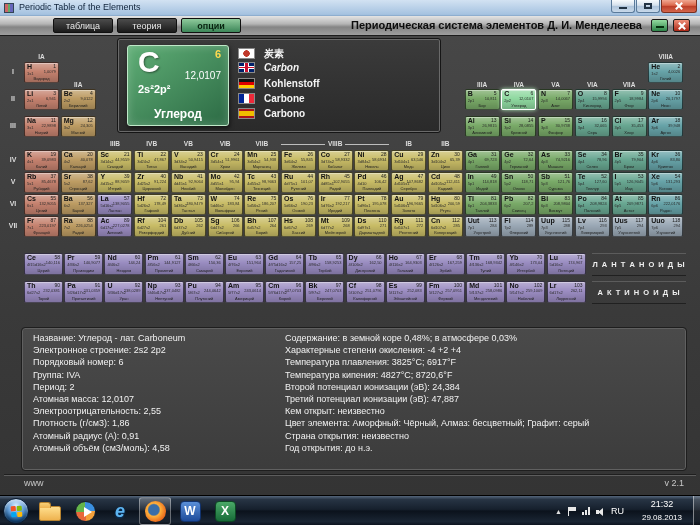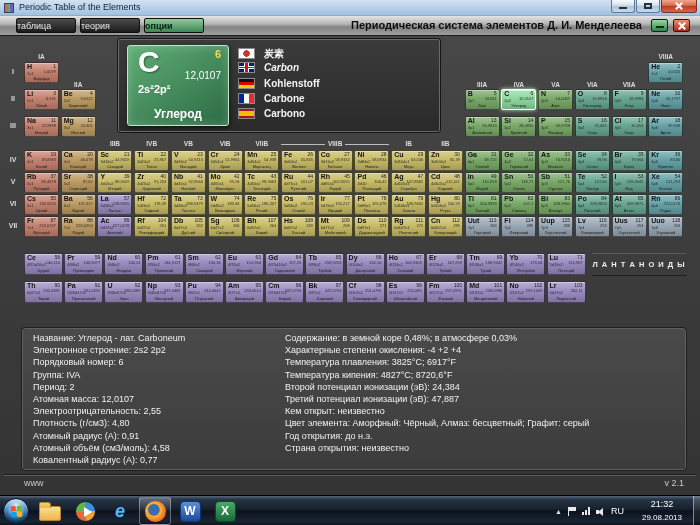--- a/index.html
+++ b/index.html
@@ -21,21 +21,21 @@
   .g-max{position:absolute;left:50%;top:50%;width:8px;height:6px;border:2px solid #234;transform:translate(-50%,-50%);}
   .g-x{position:absolute;left:0;top:0;width:100%;height:100%;}
   .g-x::before,.g-x::after{content:"";position:absolute;left:50%;top:50%;width:9px;height:2px;background:#fff;}
   .g-x::before{transform:translate(-50%,-50%) rotate(45deg);}
   .g-x::after{transform:translate(-50%,-50%) rotate(-45deg);}
 
   
   .app-header{position:absolute;left:0;top:16px;right:0;height:20px;
     background:linear-gradient(#e4e4e4,#b4b4b4 42%,#848484 58%,#9e9e9e);border-bottom:1px solid #1c1c1c;}
   .tab{position:absolute;top:2px;width:60px;height:15px;border-radius:2px;border:1px solid #101010;
-    background:linear-gradient(#4c4c4c,#1b1b1b);color:#e8e8e8;font-size:9px;line-height:14px;cursor:default;}
+    background:linear-gradient(#4c4c4c,#1b1b1b);color:#e8e8e8;font-size:9px;line-height:14px;text-align:center;cursor:default;margin-left:37px;}
   .tab.green{background:linear-gradient(#8fca9c,#3c8658);color:#07230f;font-weight:bold;}
   .app-title{position:absolute;left:212px;right:58px;top:3px;text-align:right;font-size:11px;font-weight:bold;color:#0d0d0d;}
   .appbtn{position:absolute;top:3px;width:17px;height:13px;border:1px solid #1c1c1c;border-radius:2px;}
   .appbtn.min{right:32px;background:linear-gradient(#93db9f,#2d8348);}
   .appbtn.min .g-min{background:#06300f;}
   .appbtn.close{right:10px;background:linear-gradient(#ee8d77,#ab2716);}
 
   
   .app-body{position:absolute;left:0;top:36px;right:0;bottom:0;
     background:linear-gradient(#474747,#3a3a3a 60%,#343434);}
@@ -1053,46 +1053,46 @@
               <div class="fname">Carbone</div>
             </div>
             <div class="flagrow" style="top: 67px;">
               <div class="flag flag-es"></div>
               <div class="fname">Carbono</div>
             </div>
           </div>
       </div>
 
       <div class="rowband" style="top:217px">Л А Н Т А Н О И Д Ы</div>
+      <div class="rowband" style="top:245px">А К Т И Н О И Д Ы</div>
 
       <div class="ipanel">
         <div class="icol" style="left:6px;width:248px">
             <div class="iline">Название: Углерод - лат. Carboneum</div>
             <div class="iline">Электронное строение: 2s2 2p2</div>
             <div class="iline">Порядковый номер: 6</div>
             <div class="iline">Группа: IVA</div>
             <div class="iline">Период: 2</div>
             <div class="iline">Атомная масса: 12,0107</div>
             <div class="iline">Электроотрицательность: 2,55</div>
-            <div class="iline">Плотность (г/см3): 4,80</div>
+            <div class="iline">Плотность (г/см3): 1,86</div>
             <div class="iline">Атомный радиус (А): 0,91</div>
             <div class="iline">Атомный объём (см3/моль): 4,58</div>
-            <div class="iline">Ковалентный радиус (А): 0,77</div>
           </div>
         <div class="icol" style="left:258px;right:6px">
             <div class="iline">Содержание: в земной коре 0,48%; в атмосфере 0,03%</div>
             <div class="iline">Характерные степени окисления: -4 +2 +4</div>
             <div class="iline">Температура плавления: 3825°C;  6917°F</div>
             <div class="iline">Температура кипения: 4827°C;  8720,6°F</div>
             <div class="iline">Второй потенциал ионизации (эВ): 24,384</div>
             <div class="iline">Третий потенциал ионизации (эВ): 47,887</div>
             <div class="iline">Кем открыт: неизвестно</div>
             <div class="iline">Цвет элемента: Аморфный: Чёрный, Алмаз: бесцветный; Графит: серый</div>
+            <div class="iline">Страна открытия: неизвестно</div>
             <div class="iline">Год открытия: до н.э.</div>
-            <div class="iline">Страна открытия: неизвестно</div>
           </div>
       </div>
 
       <div class="hgroove"></div>
       <div class="fwww">www</div>
       <div class="fver">v 2.1</div>
     </div>
   </div>
 
   <div class="taskbar">

